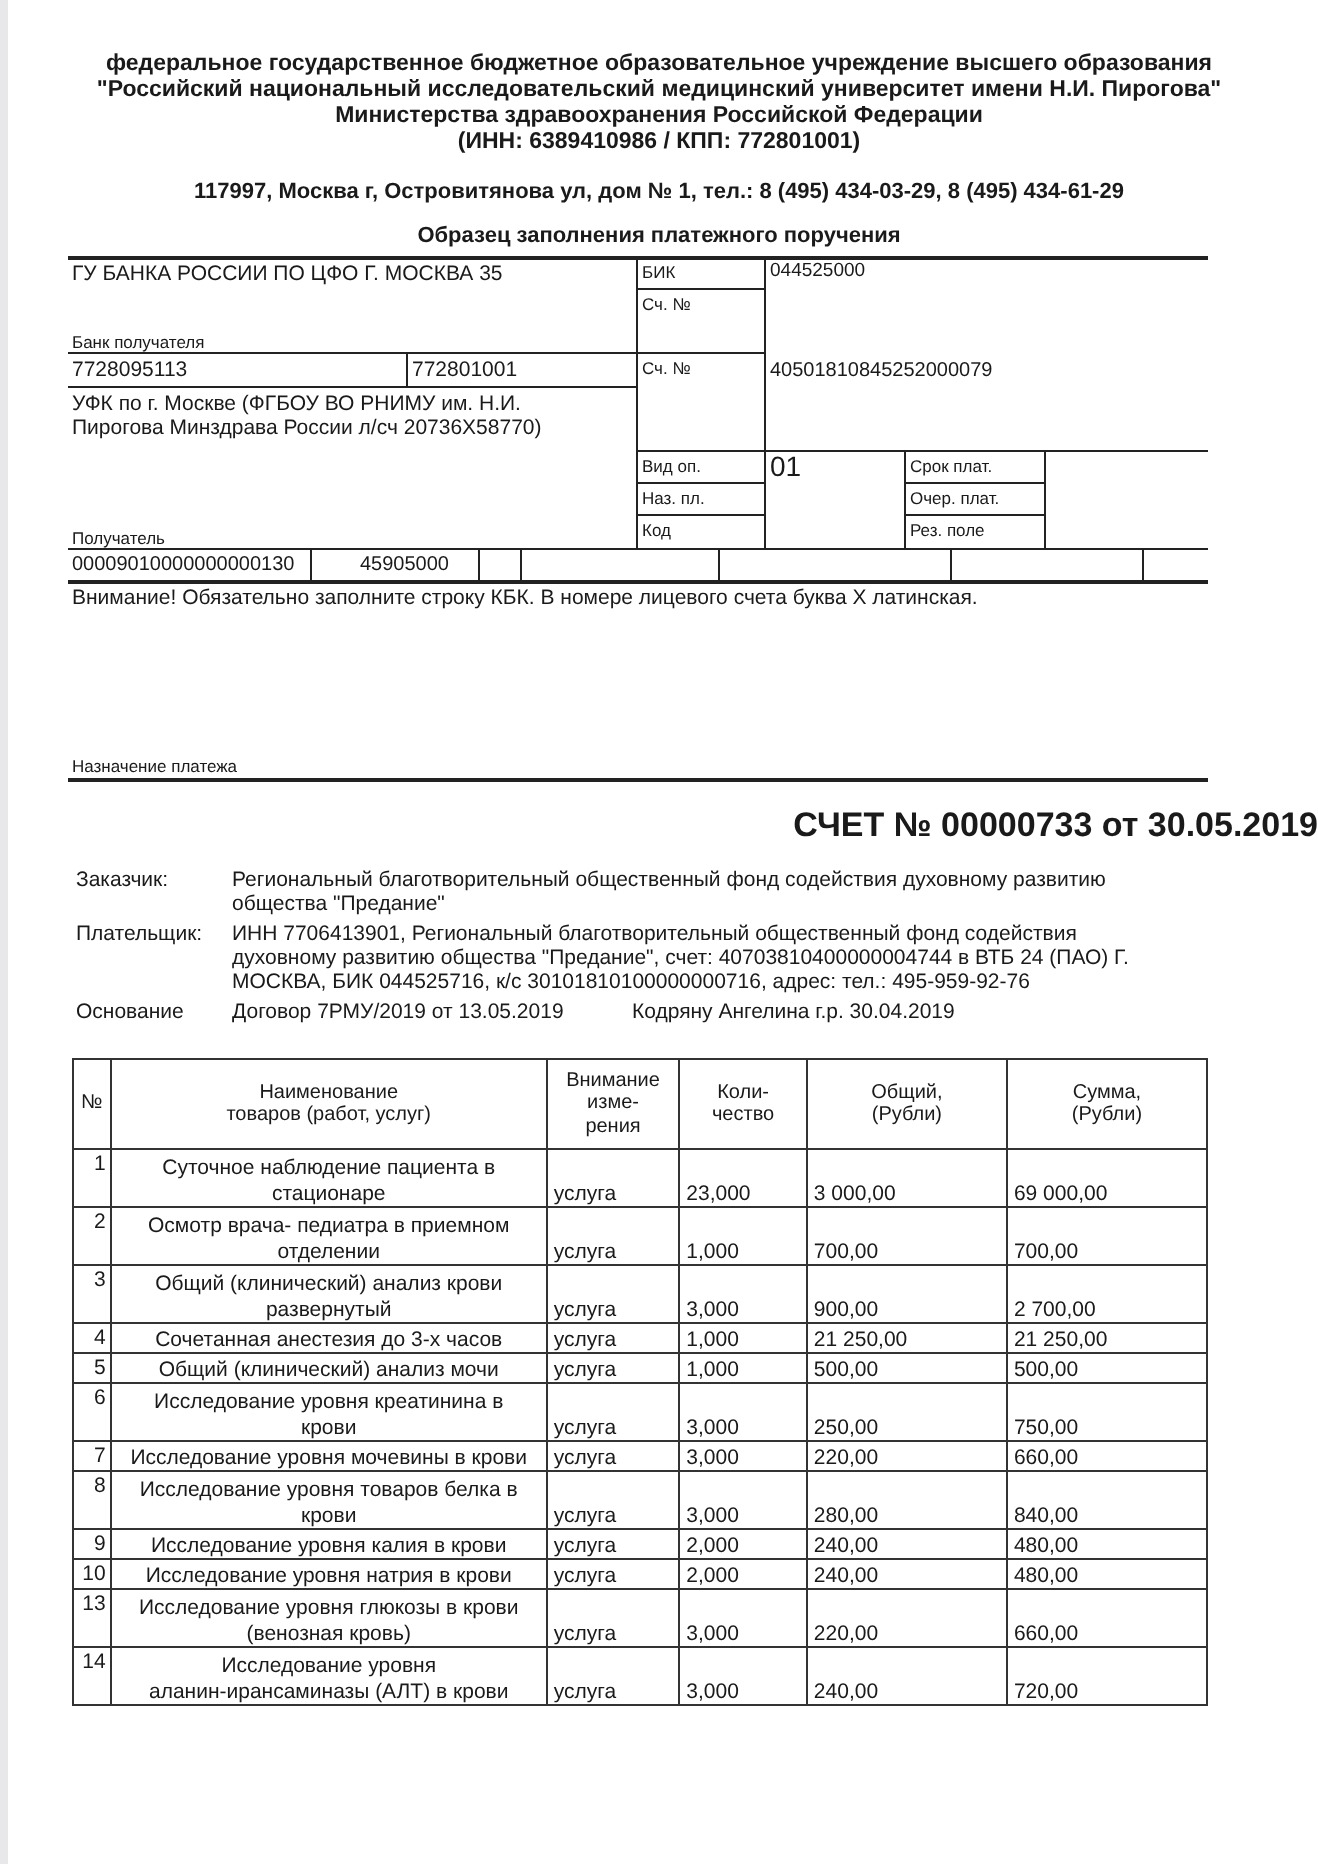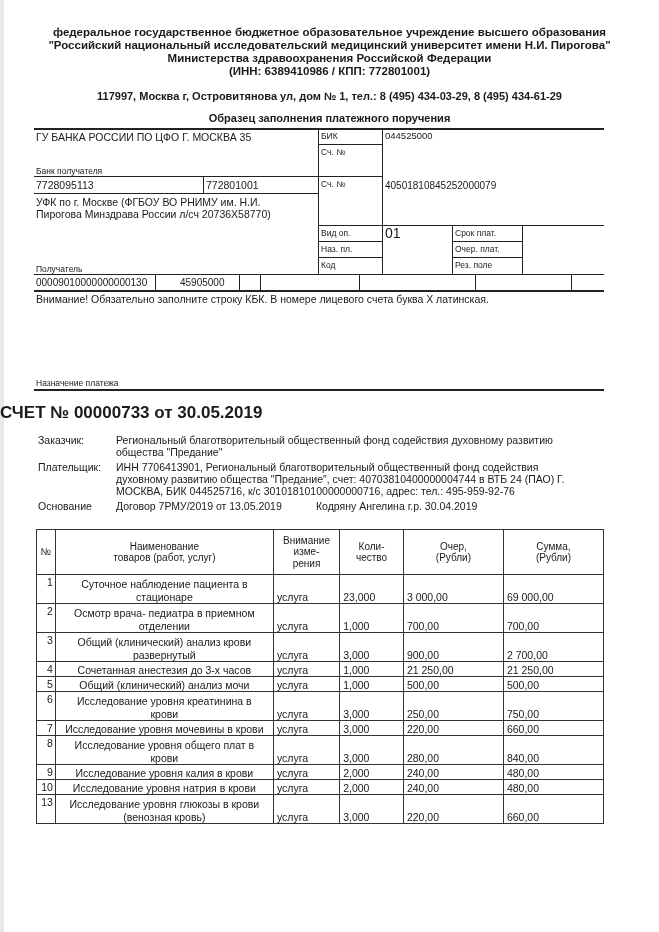--- a/index.html
+++ b/index.html
@@ -4,21 +4,21 @@
 <style>
   html, body { margin: 0; padding: 0; background: #ffffff; }
   body { width: 659px; height: 932px; position: relative; overflow: hidden;
          font-family: "Liberation Sans", sans-serif; color: #1a1a1a; }
   .leftedge { position: absolute; left: 0; top: 0; width: 4px; height: 932px; background: #e8e8ea; }
   .hdr { position: absolute; left: 0; width: 659px; text-align: center; font-weight: bold; font-size: 11.5px; line-height: 13px; }
   .abs { position: absolute; }
   .t { font-size: 10.5px; line-height: 12px; white-space: nowrap; }
   .small { font-size: 8.5px; line-height: 10px; white-space: nowrap; }
   .line { position: absolute; background: #222; }
-  .inv-title { position: absolute; left: 0; width: 659px; text-align: left; font-weight: bold; font-size: 17px; top: 403px; }
+  .inv-title { position: absolute; left: 0; width: 659px; text-align: right; font-weight: bold; font-size: 17px; top: 403px; }
   table.items { position: absolute; left: 36px; top: 529px; width: 568px; border-collapse: collapse; font-size: 10.5px; }
   table.items td, table.items th { border: 1px solid #333; padding: 0 3px; vertical-align: bottom; line-height: 12.5px; }
   table.items th { font-weight: normal; text-align: center; vertical-align: middle; font-size: 10px; line-height: 11.5px; padding: 2px 2px; }
   table.items td.num { text-align: right; width: 14px; padding: 1px 2px 0 0; vertical-align: top; }
   table.items td.name { text-align: center; }
   table.items td.unit { text-align: left; width: 60px; }
   table.items td.r { text-align: left; }
   table.items tr.row2 td { height: 27px; }
   table.items tr.row1 td { height: 13px; }
   table.items { border: 1.5px solid #222; }
@@ -112,21 +112,21 @@
       <th style="width:40px">
         <div>Внимание</div>
         <div>изме-</div>
         <div>рения</div>
       </th>
       <th style="width:60px">
         <div>Коли-</div>
         <div>чество</div>
       </th>
       <th style="width:98px">
-        <div>Очер,</div>
+        <div>Общий,</div>
         <div>(Рубли)</div>
       </th>
       <th style="width:98px">
         <div>Сумма,</div>
         <div>(Рубли)</div>
       </th>
     </tr>
   </thead>
   <tbody id="items-body">
       <tr class="row2">
@@ -199,21 +199,21 @@
           <div>Исследование уровня мочевины в крови</div>
         </td>
         <td class="unit">услуга</td>
         <td class="r">3,000</td>
         <td class="r">220,00</td>
         <td class="r">660,00</td>
       </tr>
       <tr class="row2">
         <td class="num">8</td>
         <td class="name">
-          <div>Исследование уровня общего плат в</div>
+          <div>Исследование уровня товаров белка в</div>
           <div>крови</div>
         </td>
         <td class="unit">услуга</td>
         <td class="r">3,000</td>
         <td class="r">280,00</td>
         <td class="r">840,00</td>
       </tr>
       <tr class="row1">
         <td class="num">9</td>
         <td class="name">
@@ -238,14 +238,25 @@
         <td class="num">13</td>
         <td class="name">
           <div>Исследование уровня глюкозы в крови</div>
           <div>(венозная кровь)</div>
         </td>
         <td class="unit">услуга</td>
         <td class="r">3,000</td>
         <td class="r">220,00</td>
         <td class="r">660,00</td>
       </tr>
+      <tr class="row2">
+        <td class="num">14</td>
+        <td class="name">
+          <div>Исследование уровня</div>
+          <div>аланин-ирансаминазы (АЛТ) в крови</div>
+        </td>
+        <td class="unit">услуга</td>
+        <td class="r">3,000</td>
+        <td class="r">240,00</td>
+        <td class="r">720,00</td>
+      </tr>
     </tbody>
 </table>
 
 </body></html>

